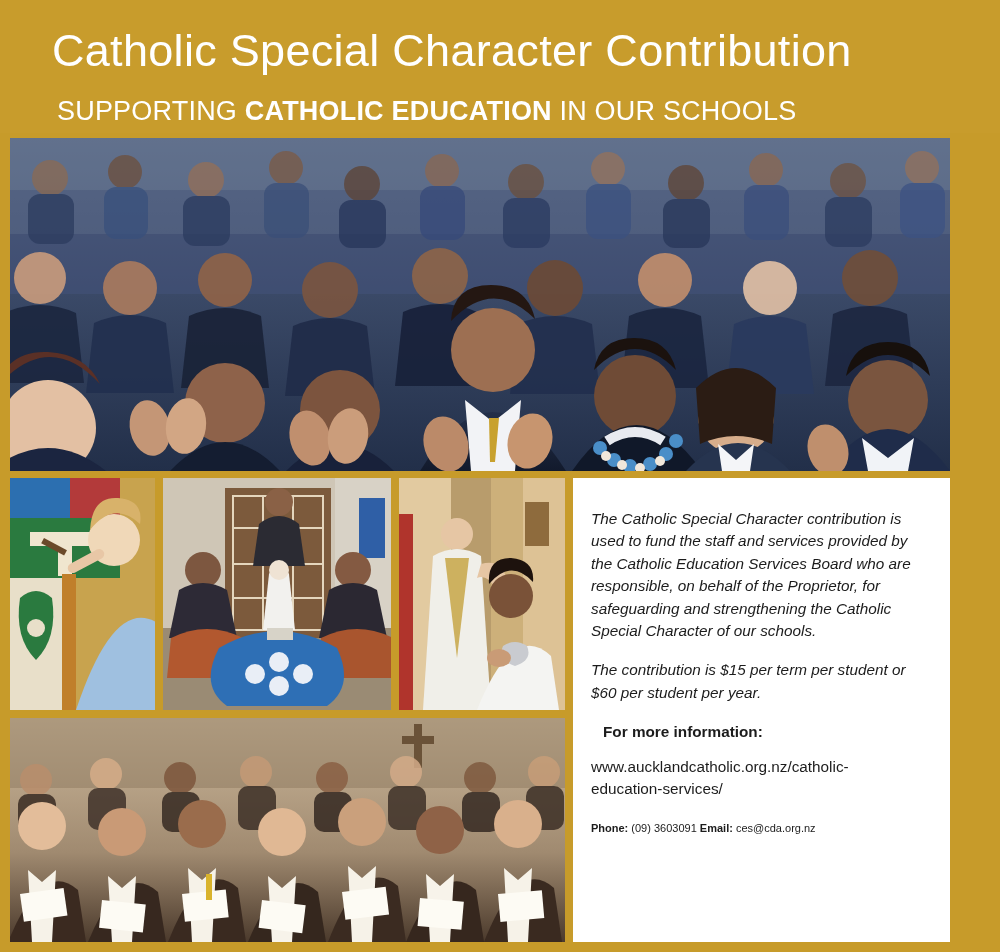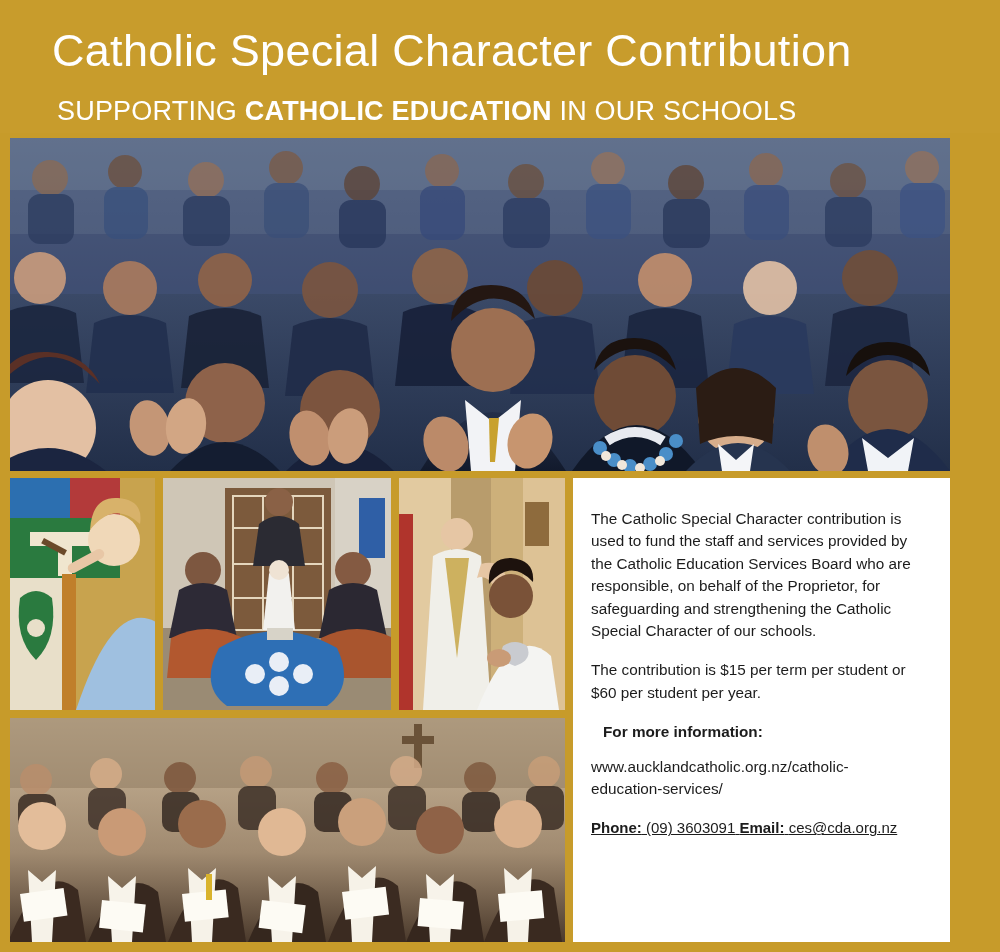--- a/index.html
+++ b/index.html
@@ -100,40 +100,40 @@
     height: 464px;
     background: #ffffff;
     box-sizing: border-box;
     padding: 30px 22px 0 18px;
   }
   .para {
     font-size: 15.3px;
     line-height: 22.4px;
     color: #1c1c1c;
     margin: 0 0 17px 0;
+    font-style: italic;
   }
   .info-head {
     font-size: 15.3px;
     line-height: 22.4px;
     font-weight: bold;
     color: #1c1c1c;
     margin: 12px;
   }
   .url {
     font-size: 15.3px;
     line-height: 22.4px;
     color: #1c1c1c;
     margin: 0 16px 17px 0;
   }
   .contact {
-    font-size: 15px;
+    font-size: 11px;
     line-height: 22.4px;
     color: #1c1c1c;
     margin: 0;
-    text-decoration: underline;
   }
   .contact b { font-weight: bold; }
 
   
 </style>
 </head>
 <body>
 
 <div class="poster">
 

